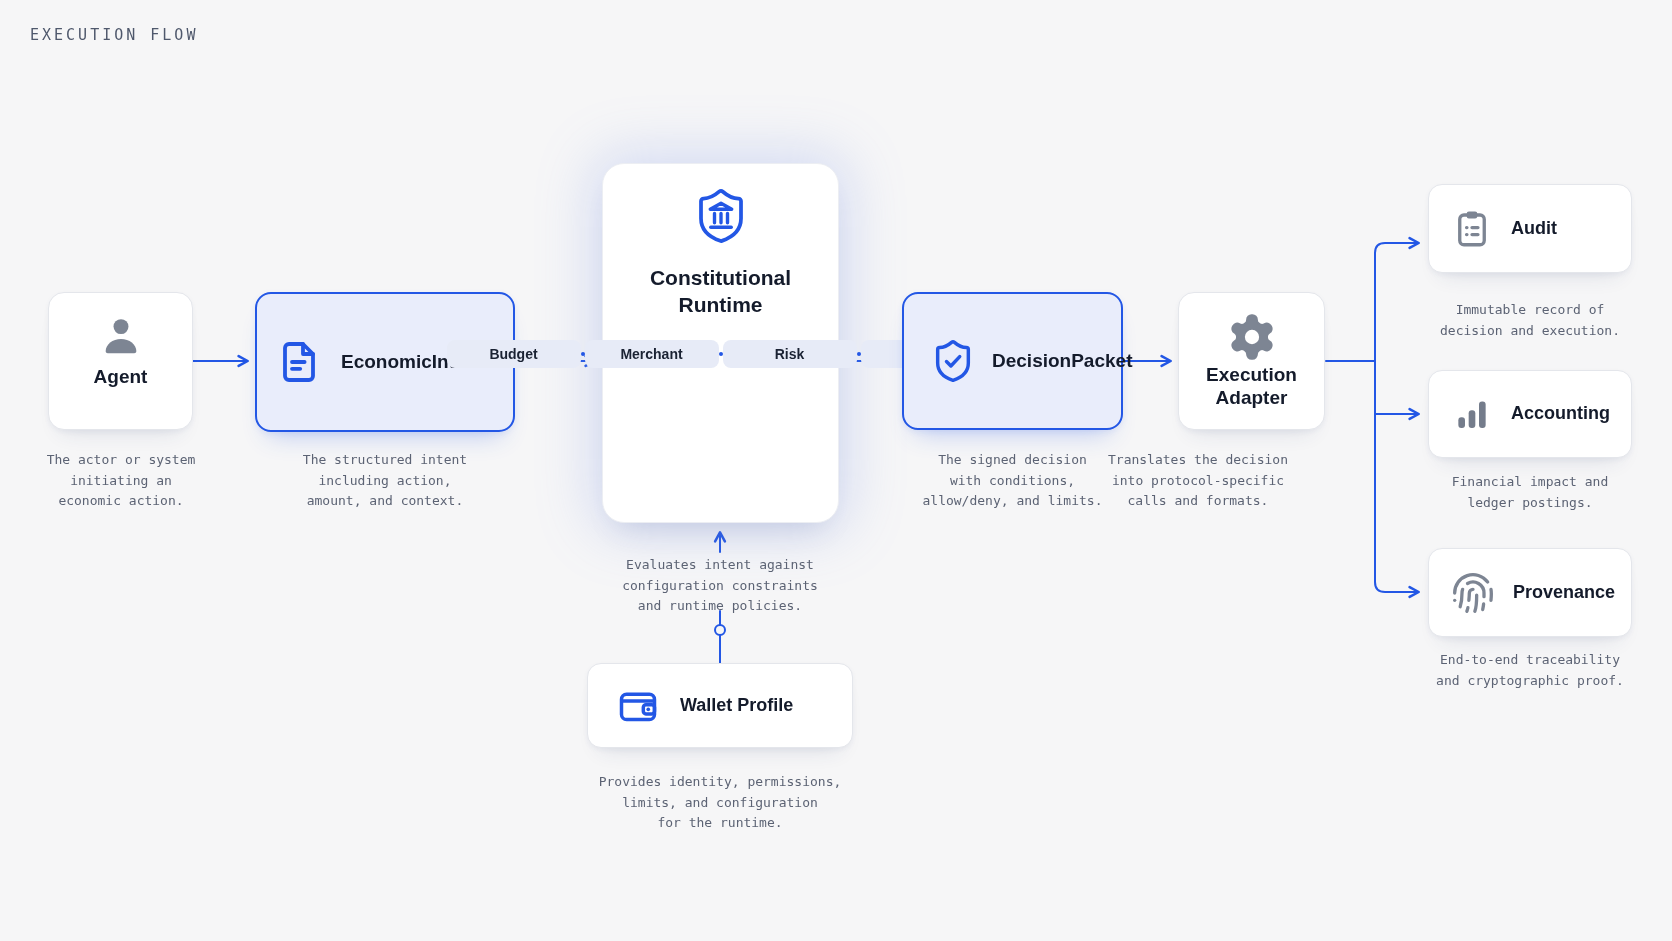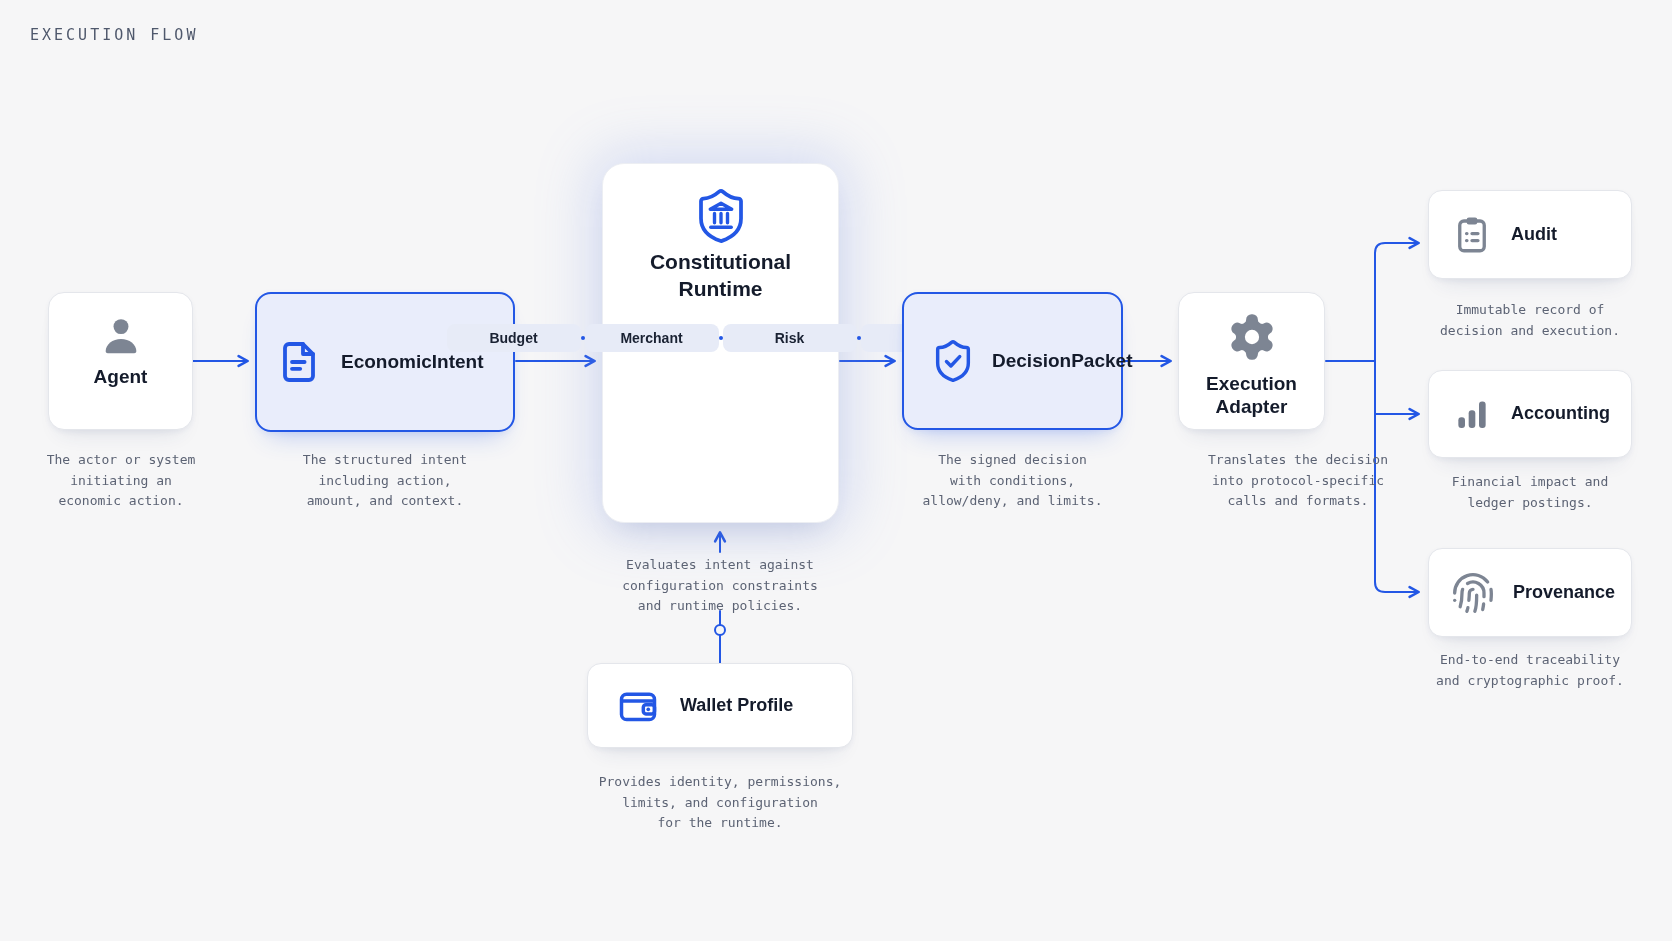--- a/index.html
+++ b/index.html
@@ -20,43 +20,43 @@
         color:#5c6374;text-align:center;white-space:pre-line;z-index:2;}
   .icon{display:flex;align-items:center;justify-content:center;flex:0 0 auto;}
 
   
   .agent-card{left:48px;top:292px;width:145px;height:138px;padding-top:20px;}
   .agent-card .node-label{font-size:19px;margin-top:6px;}
   .intent-card{left:255px;top:292px;width:260px;height:140px;padding-left:18px;gap:18px;}
   .intent-card .node-label{font-size:19px;}
   .runtime-card{left:602px;top:163px;width:237px;height:360px;border:1px solid #eceef3;border-radius:22px;
         box-shadow:0 0 55px 10px rgba(125,150,235,.28),0 18px 30px -16px rgba(45,60,110,.18);}
-  .runtime-title{font-weight:bold;font-size:21px;line-height:27px;text-align:center;margin-top:2px;white-space:pre-line;}
+  .runtime-title{font-weight:bold;font-size:21px;line-height:27px;text-align:center;margin-top:18px;white-space:pre-line;}
   .runtime-icon{margin-top:22px;}
   .pills{display:flex;align-items:center;margin-top:22px;}
   .pill{width:134px;height:28px;background:#e7ebf7;border-radius:8px;display:flex;align-items:center;
         justify-content:center;font-weight:bold;font-size:14px;color:#1a2233;}
   .pill-dot{width:4px;height:4px;border-radius:50%;background:#2357e5;margin:5.5px 0;}
   .decision-card{left:902px;top:292px;width:221px;height:138px;padding-left:26px;gap:16px;}
   .decision-card .node-label{font-size:19px;}
   .adapter-card{left:1178px;top:292px;width:147px;height:138px;padding-top:18px;}
-  .adapter-card .node-label{font-size:19px;text-align:center;margin-top:9px;}
+  .adapter-card .node-label{font-size:19px;text-align:center;margin-top:0;}
   .out-card{width:204px;padding-left:22px;gap:18px;border-radius:14px;}
   .out-card .node-label{font-size:18px;}
-  .audit-card{left:1428px;top:190px;height:89px;}
+  .audit-card{left:1428px;top:184px;height:89px;}
   .accounting-card{left:1428px;top:370px;height:88px;}
   .provenance-card{left:1428px;top:548px;height:89px;}
   .wallet-card{left:587px;top:663px;width:266px;height:85px;padding-left:28px;gap:20px;border-radius:14px;}
   .wallet-card .node-label{font-size:18px;}
 
   
   .agent-desc{left:26px;top:450px;width:190px;}
   .intent-desc{left:290px;top:450px;width:190px;}
   .decision-desc{left:910px;top:450px;width:205px;text-align:center;}
-  .adapter-desc{left:1204px;top:450px;width:188px;}
+  .adapter-desc{left:1104px;top:450px;width:188px;}
   .audit-desc{left:1430px;top:300px;width:200px;}
   .accounting-desc{left:1430px;top:472px;width:200px;}
   .provenance-desc{left:1425px;top:650px;width:210px;}
   .runtime-note{left:610px;top:555px;width:220px;}
   .wallet-desc{left:588px;top:772px;width:264px;}
 </style>
 </head>
 <body>
 
 <div class="stage">

